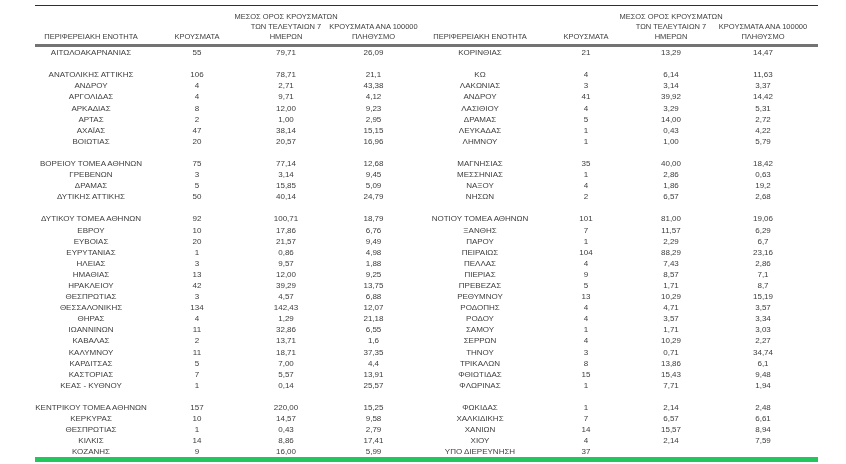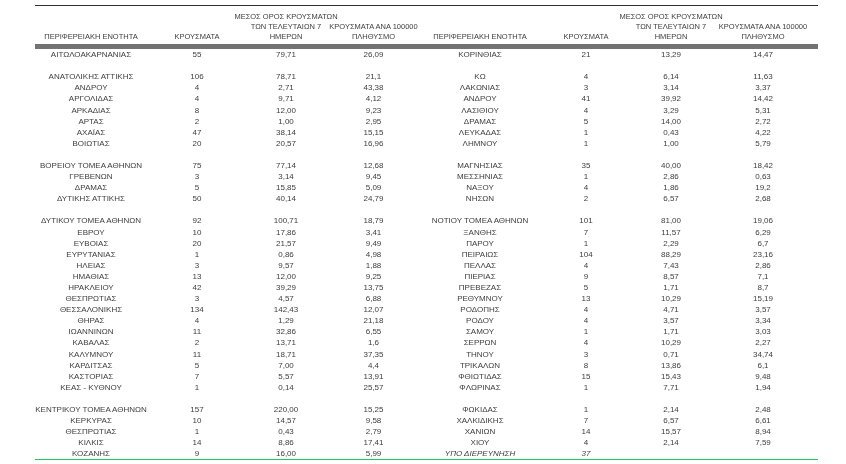--- a/index.html
+++ b/index.html
@@ -23,45 +23,44 @@
     table-layout: fixed;
     width: 783px;
     border-top: 1px solid #2f2f2f;
   }
   thead th {
     font-weight: normal;
     font-size: 7.5px;
     line-height: 10px;
     vertical-align: bottom;
     padding: 4px 0 2px 0;
-    border-bottom: 5px solid #737373;
+    border-bottom: 3px solid #737373;
     height: 32px;
   }
   tbody td {
     height: 11.1px;
     font-size: 8px;
     line-height: 11px;
     padding: 0;
     text-align: center;
     vertical-align: middle;
   }
   tr.last-row td {
-    border-bottom: 1px solid #22c55e;
+    border-bottom: 5px solid #22c55e;
   }
   
   .cc {
     display: flex;
     justify-content: center;
   }
   .cc > span {
     flex: 0 0 auto;
     white-space: nowrap;
   }
   td.italic {
-    font-style: italic;
   }
 </style>
 </head>
 <body>
 
 <div class="table-wrap">
   <table class="case-table">
     <colgroup>
       <col style="width:112px">
         <col style="width:100px">
@@ -722,21 +721,21 @@
               <span>10</span>
             </div>
           </td>
           <td>
             <div class="cc">
               <span>17,86</span>
             </div>
           </td>
           <td>
             <div class="cc">
-              <span>3,41</span>
+              <span>6,76</span>
             </div>
           </td>
           <td>
             <div class="cc">
               <span>ΞΑΝΘΗΣ</span>
             </div>
           </td>
           <td>
             <div class="cc">
               <span>7</span>

